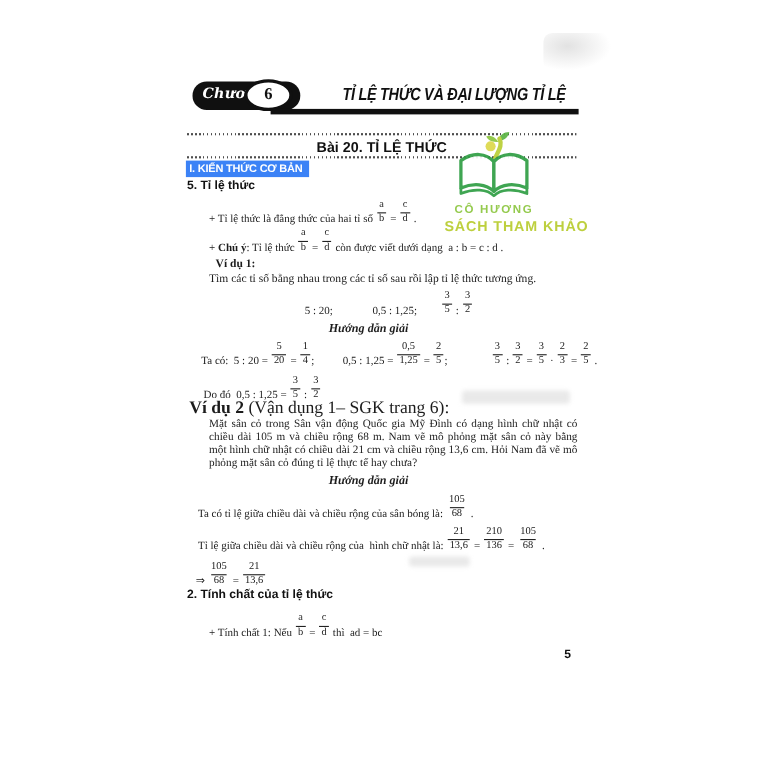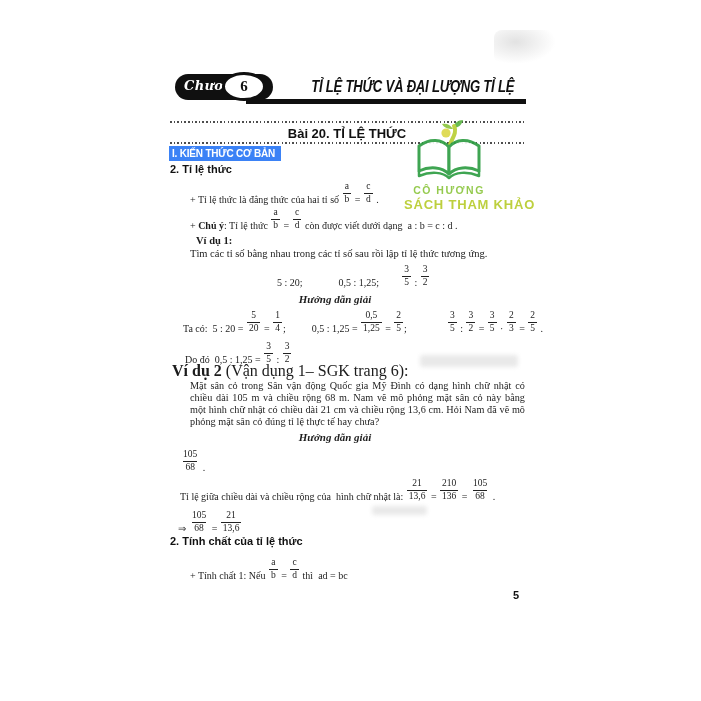--- a/index.html
+++ b/index.html
@@ -97,39 +97,39 @@
     <path d="M41 8 C45 16 37 22 36 30 C35.4 34 36 38 37.5 42" stroke="#b9cf35" stroke-width="4" fill="none" stroke-linecap="round"></path>
     <path d="M6 28 C17 20 29 21 36 29 L36 56 C29 49 17 48 6 53 Z" fill="#ffffff" stroke="#2f9e44" stroke-width="3" stroke-linejoin="round"></path>
     <path d="M66 28 C55 20 43 21 36 29 L36 56 C43 49 55 48 66 53 Z" fill="#ffffff" stroke="#2f9e44" stroke-width="3" stroke-linejoin="round"></path>
     <path d="M6 53 L6 58 C18 53 30 54 36 60 C42 54 54 53 66 58 L66 53" fill="none" stroke="#2f9e44" stroke-width="2.5" stroke-linejoin="round"></path>
   </svg>
   <div class="logo-name">CÔ HƯƠNG</div>
   <div class="logo-sub">SÁCH THAM KHẢO</div>
 </div>
 
 <div class="abs kien-label">I. KIẾN THỨC CƠ BẢN</div>
-<div class="abs h-sans" style="left:170px;top:163px;">2. Tỉ lệ thức</div>
+<div class="abs h-sans" style="left:170px;top:163px;">5. Tỉ lệ thức</div>
 
 <div class="abs mathline" style="left:190px;top:179px;height:26px;"><span>+ Tỉ lệ thức là đẳng thức của hai tỉ số </span><span class="frac"><span class="num">a</span><span class="den">b</span></span><span> = </span><span class="frac"><span class="num">c</span><span class="den">d</span></span><span> .</span></div>
 <div class="abs mathline" style="left:190px;top:205px;height:26px;"><span>+ </span><b>Chú ý</b><span>: Tỉ lệ thức </span><span class="frac"><span class="num">a</span><span class="den">b</span></span><span> = </span><span class="frac"><span class="num">c</span><span class="den">d</span></span><span> còn được viết dưới dạng  a : b = c : d .</span></div>
 
 <div class="abs serif-b" style="left:172px;top:235px;">Ví dụ 1:</div>
 <div class="abs body-line" style="left:190px;top:248px;">Tìm các tỉ số bằng nhau trong các tỉ số sau rồi lập tỉ lệ thức tương ứng.</div>
 <div class="abs mathline" style="left:277px;top:264px;height:24px;"><span>5 : 20;</span><span style="display: inline-block; width: 36px;"></span><span>0,5 : 1,25;</span><span style="display: inline-block; width: 22px;"></span><span class="frac"><span class="num">3</span><span class="den">5</span></span><span> : </span><span class="frac"><span class="num">3</span><span class="den">2</span></span></div>
 
 <div class="abs guide" style="top:293px;">Hướng dẫn giải</div>
 <div class="abs mathline" style="left:183px;top:306px;height:28px;"><span>Ta có:  5 : 20 = </span><span class="frac"><span class="num">5</span><span class="den">20</span></span><span> = </span><span class="frac"><span class="num">1</span><span class="den">4</span></span><span>;</span><span style="display: inline-block; width: 26px;"></span><span>0,5 : 1,25 = </span><span class="frac"><span class="num">0,5</span><span class="den">1,25</span></span><span> = </span><span class="frac"><span class="num">2</span><span class="den">5</span></span><span>;</span><span style="display: inline-block; width: 40px;"></span><span class="frac"><span class="num">3</span><span class="den">5</span></span><span> : </span><span class="frac"><span class="num">3</span><span class="den">2</span></span><span> = </span><span class="frac"><span class="num">3</span><span class="den">5</span></span><span> · </span><span class="frac"><span class="num">2</span><span class="den">3</span></span><span> = </span><span class="frac"><span class="num">2</span><span class="den">5</span></span><span> .</span></div>
 <div class="abs mathline" style="left:185px;top:337px;height:28px;"><span>Do đó  0,5 : 1,25 = </span><span class="frac"><span class="num">3</span><span class="den">5</span></span><span> : </span><span class="frac"><span class="num">3</span><span class="den">2</span></span></div>
 
 <div class="abs mathline" style="left:172px;top:365px;height:14px;font-size:16px;"><b>Ví dụ 2</b><span> (Vận dụng 1– SGK trang 6):</span></div>
 <div class="abs smudge smudge1"></div>
 <div class="abs par">Mặt sân cỏ trong Sân vận động Quốc gia Mỹ Đình có dạng hình chữ nhật có chiều dài 105 m và chiều rộng 68 m. Nam vẽ mô phỏng mặt sân cỏ này bằng một hình chữ nhật có chiều dài 21 cm và chiều rộng 13,6 cm. Hỏi Nam đã vẽ mô phỏng mặt sân cỏ đúng tỉ lệ thực tế hay chưa?</div>
 
 <div class="abs guide" style="top:431px;">Hướng dẫn giải</div>
-<div class="abs mathline" style="left:180px;top:445px;height:28px;"><span class="frac"><span class="num">105</span><span class="den">68</span></span><span> .</span></div>
+<div class="abs mathline" style="left:180px;top:445px;height:28px;"><span>Ta có tỉ lệ giữa chiều dài và chiều rộng của sân bóng là: </span><span class="frac"><span class="num">105</span><span class="den">68</span></span><span> .</span></div>
 <div class="abs mathline" style="left:180px;top:474px;height:28px;"><span>Tỉ lệ giữa chiều dài và chiều rộng của  hình chữ nhật là: </span><span class="frac"><span class="num">21</span><span class="den">13,6</span></span><span> = </span><span class="frac"><span class="num">210</span><span class="den">136</span></span><span> = </span><span class="frac"><span class="num">105</span><span class="den">68</span></span><span> .</span></div>
 <div class="abs smudge smudge2"></div>
 <div class="abs mathline" style="left:178px;top:504px;height:30px;"><span>⇒ </span><span class="frac"><span class="num">105</span><span class="den">68</span></span><span> = </span><span class="frac"><span class="num">21</span><span class="den">13,6</span></span></div>
 
 <div class="abs h-sans" style="left:170px;top:535px;">2. Tính chất của tỉ lệ thức</div>
 <div class="abs mathline" style="left:190px;top:551px;height:30px;"><span>+ Tính chất 1: Nếu </span><span class="frac"><span class="num">a</span><span class="den">b</span></span><span> = </span><span class="frac"><span class="num">c</span><span class="den">d</span></span><span> thì  ad = bc</span></div>
 
 <div class="abs page-num">5</div>
 
 </body></html>

